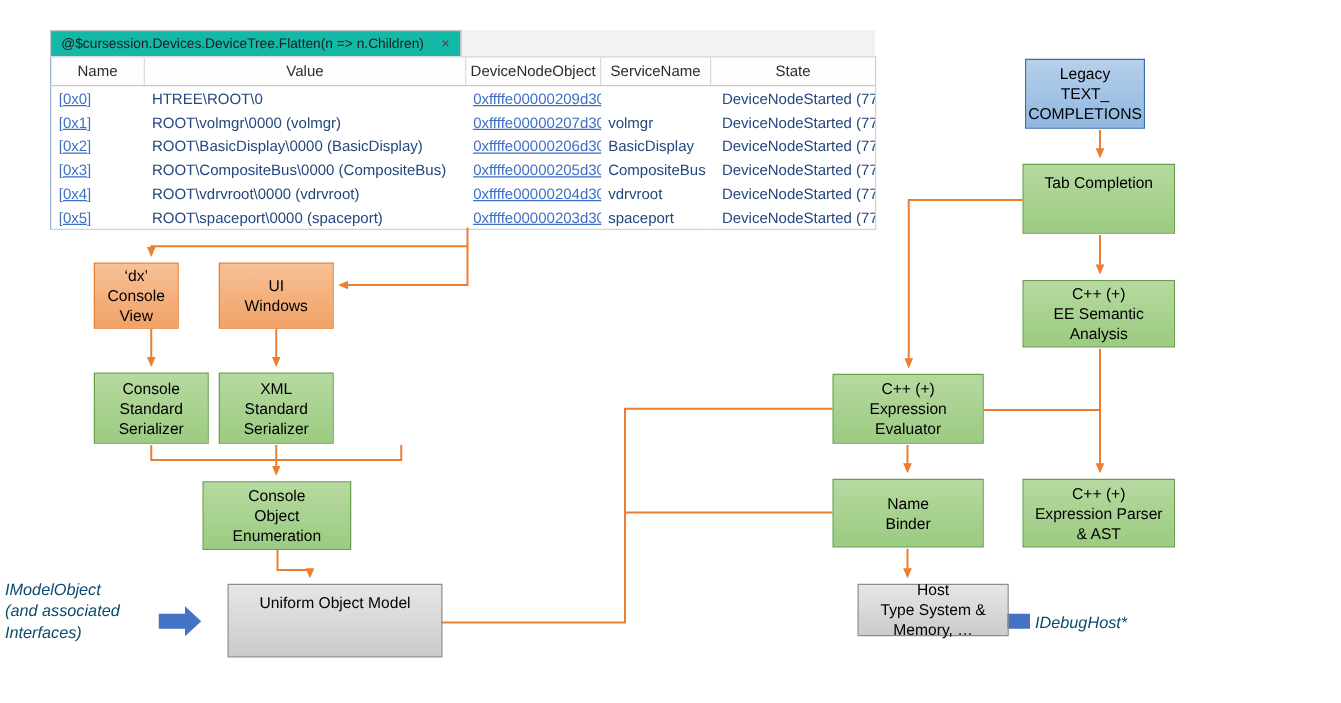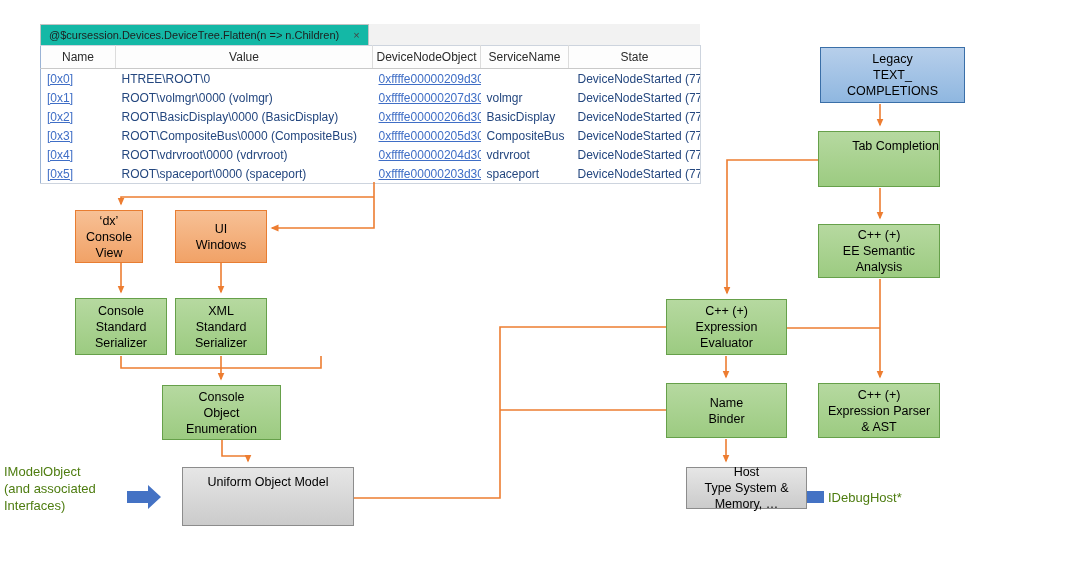--- a/index.html
+++ b/index.html
@@ -41,21 +41,21 @@
   .node{
     position:absolute;display:flex;flex-direction:column;align-items:center;justify-content:center;
     text-align:center;font-size:12.5px;line-height:16px;box-sizing:border-box;
   }
   .node .lbl{white-space:pre-line;}
   .node.top{justify-content:flex-start;padding-top:6px;}
   .green {background:linear-gradient(#b6d9a0,#9ccb81);border:1.5px solid #66a04a;}
   .orange{background:linear-gradient(#f7c095,#f1a267);border:1.5px solid #e87d31;}
   .blue  {background:linear-gradient(#b7cfeb,#8fb7e0);border:1.5px solid #3a6fa8;}
   .gray  {background:linear-gradient(#e6e6e6,#cbcbcb);border:1.5px solid #8c8c8c;margin-left:20px;}
-  .ann{position:absolute;font-size:13px;line-height:17px;white-space:pre-line;color:#4d7c0f;}
+  .ann{position:absolute;font-size:13px;line-height:17px;white-space:pre-line;color:#0c4a6e;font-style:italic;}
   #connectors{position:absolute;left:0;top:0;width:1073px;height:562px;pointer-events:none;}
 </style>
 </head>
 <body>
 
 <div id="canvas">
 
   <div class="tabstrip">
     <div class="tab">
       <span>@$cursession.Devices.DeviceTree.Flatten(n =&gt; n.Children)</span>
@@ -176,26 +176,26 @@
 Serializer</span>
     </div>
   <div class="node green" style="left:162px;top:385px;width:119px;height:55px;">
       <span class="lbl">Console
 Object
 Enumeration</span>
     </div>
   <div class="node gray top" style="left:162px;top:467px;width:172px;height:59px;">
       <span class="lbl">Uniform Object Model</span>
     </div>
-  <div class="node blue" style="left:820px;top:47px;width:145px;height:56px;">
+  <div class="node blue" style="left:820px;top:47px;width:96px;height:56px;">
       <span class="lbl">Legacy
 TEXT_
 COMPLETIONS</span>
     </div>
-  <div class="node green top" style="left:818px;top:131px;width:122px;height:56px;align-items:flex-end;">
+  <div class="node green top" style="left:818px;top:131px;width:122px;height:56px;">
       <span class="lbl">Tab Completion</span>
     </div>
   <div class="node green" style="left:818px;top:224px;width:122px;height:54px;">
       <span class="lbl">C++ (+)
 EE Semantic
 Analysis</span>
     </div>
   <div class="node green" style="left:666px;top:299px;width:121px;height:56px;">
       <span class="lbl">C++ (+)
 Expression

